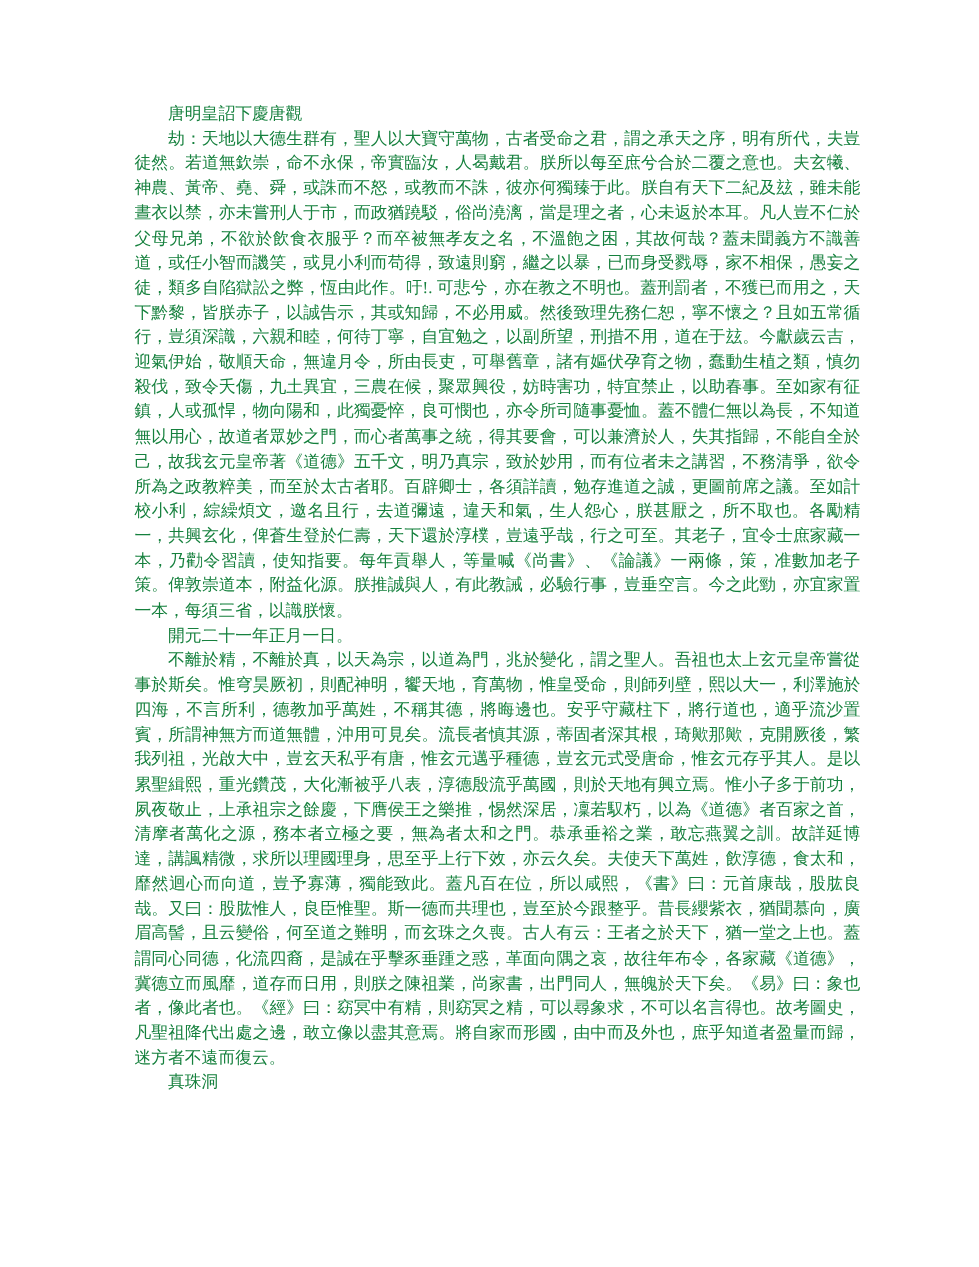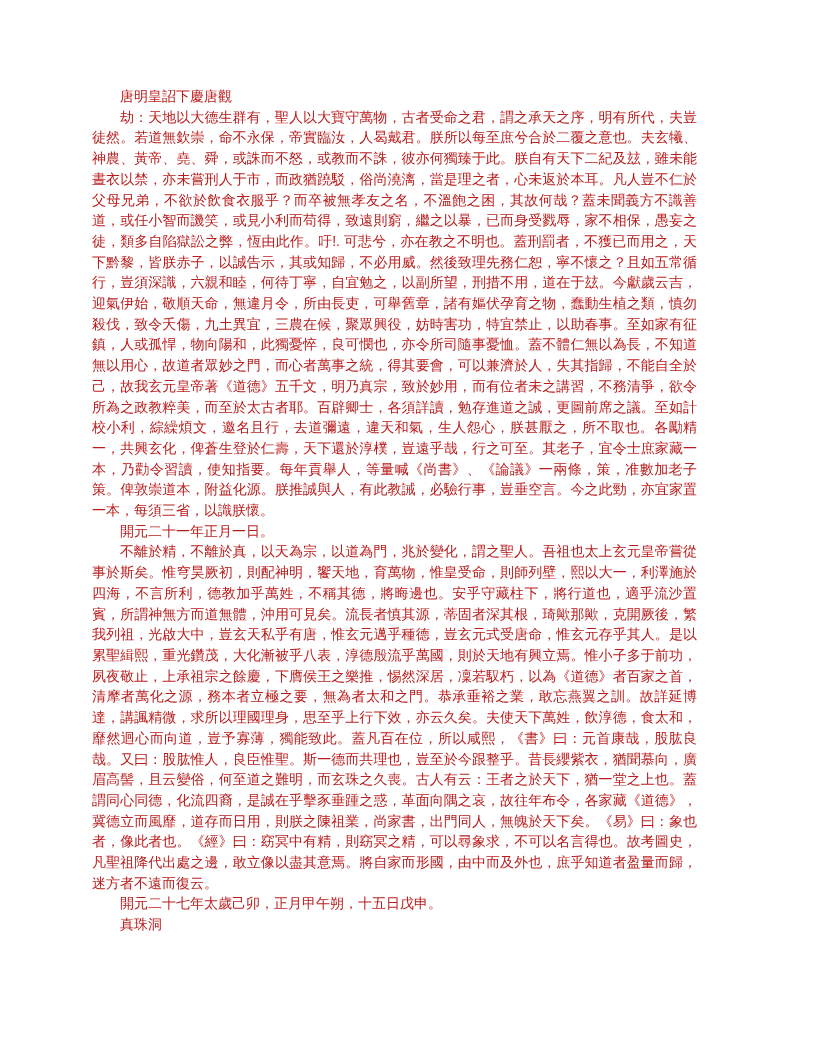--- a/index.html
+++ b/index.html
@@ -9,27 +9,27 @@
   }
   .page {
     position: relative;
     width: 816px;
     height: 1056px;
     background: #ffffff;
     overflow: hidden;
   }
   .doc-body {
     position: absolute;
-    left: 92px;
+    left: 112px;
     top: 86px;
     width: 605px;
-    font-family: Liberation Sans, sans-serif;
+    font-family: Liberation Serif, serif;
     font-size: 14px;
     line-height: 20.7px;
-    color: #b91c1c;
+    color: #15803d;
     text-align: justify;
     text-justify: inter-character;
   }
   .doc-body p {
     margin: 0;
     padding: 0;
     text-indent: 2em;
   }
   .doc-body p.head {
     text-align: left;
@@ -37,16 +37,15 @@
 </style>
 </head>
 <body>
 
 <div class="page">
   <div class="doc-body">
       <p class="head">唐明皇詔下慶唐觀</p>
       <p class="para">劫：天地以大德生群有，聖人以大寶守萬物，古者受命之君，謂之承天之序，明有所代，夫豈徒然。若道無欽崇，命不永保，帝實臨汝，人曷戴君。朕所以每至庶兮合於二覆之意也。夫玄犧、神農、黃帝、堯、舜，或誅而不怒，或教而不誅，彼亦何獨臻于此。朕自有天下二紀及玆，雖未能晝衣以禁，亦未嘗刑人于市，而政猶蹺駁，俗尚澆漓，當是理之者，心未返於本耳。凡人豈不仁於父母兄弟，不欲於飲食衣服乎？而卒被無孝友之名，不溫飽之困，其故何哉？蓋未聞義方不識善道，或任小智而譏笑，或見小利而苟得，致遠則窮，繼之以暴，已而身受戮辱，家不相保，愚妄之徒，類多自陷獄訟之弊，恆由此作。吁!. 可悲兮，亦在教之不明也。蓋刑罰者，不獲已而用之，天下黔黎，皆朕赤子，以誠告示，其或知歸，不必用威。然後致理先務仁恕，寧不懷之？且如五常循行，豈須深識，六親和睦，何待丁寧，自宜勉之，以副所望，刑措不用，道在于玆。今獻歲云吉，迎氣伊始，敬順天命，無違月令，所由長吏，可舉舊章，諸有嫗伏孕育之物，蠢動生植之類，慎勿殺伐，致令夭傷，九土異宜，三農在候，聚眾興役，妨時害功，特宜禁止，以助春事。至如家有征鎮，人或孤悍，物向陽和，此獨憂悴，良可憫也，亦令所司隨事憂恤。蓋不體仁無以為長，不知道無以用心，故道者眾妙之門，而心者萬事之統，得其要會，可以兼濟於人，失其指歸，不能自全於己，故我玄元皇帝著《道德》五千文，明乃真宗，致於妙用，而有位者未之講習，不務清爭，欲令所為之政教粹美，而至於太古者耶。百辟卿士，各須詳讀，勉存進道之誠，更圖前席之議。至如計校小利，綜繰煩文，邀名且行，去道彌遠，違天和氣，生人怨心，朕甚厭之，所不取也。各勵精一，共興玄化，俾蒼生登於仁壽，天下還於淳樸，豈遠乎哉，行之可至。其老子，宜令士庶家藏一本，乃勸令習讀，使知指要。每年貢舉人，等量喊《尚書》、《論議》一兩條，策，准數加老子策。俾敦崇道本，附益化源。朕推誠與人，有此教誡，必驗行事，豈垂空言。今之此勁，亦宜家置一本，每須三省，以識朕懷。</p>
       <p class="para">開元二十一年正月一日。</p>
       <p class="para">不離於精，不離於真，以天為宗，以道為門，兆於變化，謂之聖人。吾祖也太上玄元皇帝嘗從事於斯矣。惟穹昊厥初，則配神明，饗天地，育萬物，惟皇受命，則師列壁，熙以大一，利澤施於四海，不言所利，德教加乎萬姓，不稱其德，將晦邊也。安乎守藏柱下，將行道也，適乎流沙置賓，所謂神無方而道無體，沖用可見矣。流長者慎其源，蒂固者深其根，琦歟那歟，克開厥後，繁我列祖，光啟大中，豈玄天私乎有唐，惟玄元邁乎種德，豈玄元式受唐命，惟玄元存乎其人。是以累聖緝熙，重光鑽茂，大化漸被乎八表，淳德殷流乎萬國，則於天地有興立焉。惟小子多于前功，夙夜敬止，上承祖宗之餘慶，下膺侯王之樂推，惕然深居，凜若馭朽，以為《道德》者百家之首，清摩者萬化之源，務本者立極之要，無為者太和之門。恭承垂裕之業，敢忘燕翼之訓。故詳延博達，講諷精微，求所以理國理身，思至乎上行下效，亦云久矣。夫使天下萬姓，飲淳德，食太和，靡然迴心而向道，豈予寡薄，獨能致此。蓋凡百在位，所以咸熙，《書》曰：元首康哉，股肱良哉。又曰：股肱惟人，良臣惟聖。斯一德而共理也，豈至於今跟整乎。昔長纓紫衣，猶聞慕向，廣眉高髻，且云變俗，何至道之難明，而玄珠之久喪。古人有云：王者之於天下，猶一堂之上也。蓋謂同心同德，化流四裔，是誠在乎擊豕垂踵之惑，革面向隅之哀，故往年布令，各家藏《道德》，冀德立而風靡，道存而日用，則朕之陳祖業，尚家書，出門同人，無魄於天下矣。《易》曰：象也者，像此者也。《經》曰：窈冥中有精，則窈冥之精，可以尋象求，不可以名言得也。故考圖史，凡聖祖降代出處之邊，敢立像以盡其意焉。將自家而形國，由中而及外也，庶乎知道者盈量而歸，迷方者不遠而復云。</p>
-      <p class="para">開元二十七年太歲己卯，正月甲午朔，十五日戊申。</p>
       <p class="head">真珠洞</p>
     </div>
 </div>
 
 </body></html>

